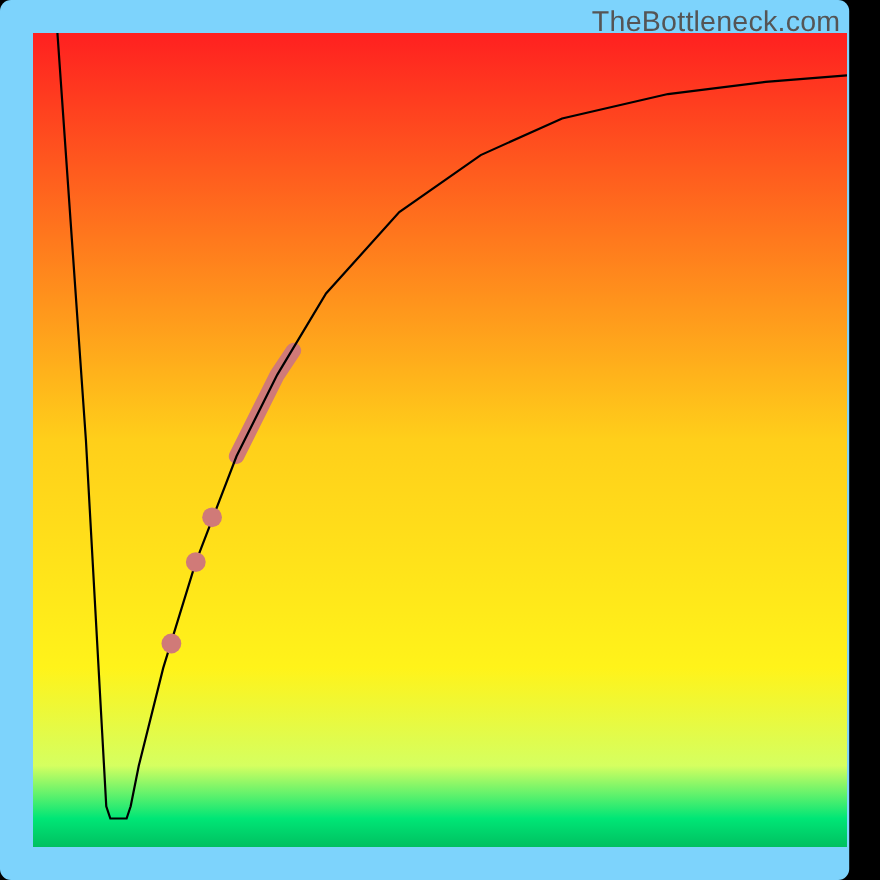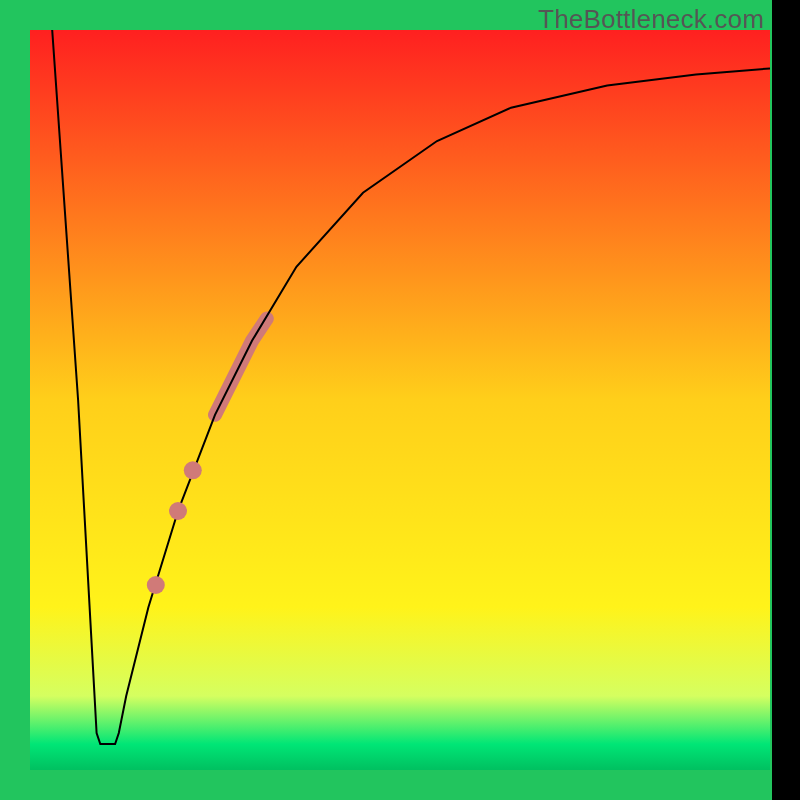--- a/index.html
+++ b/index.html
@@ -8,21 +8,22 @@
     width: 800px;
     height: 800px;
     overflow: hidden;
     background: #000;
     font-family: Arial, Helvetica, sans-serif;
   }
   .frame {
     position: relative;
     width: 772px;
     height: 800px;
-    background: #22c55e;
+    background: #7dd3fc;
+    border-radius: 10px;
   }
   .plot {
     position: absolute;
     left: 30px;
     top: 30px;
     width: 740px;
     height: 740px;
   }
   .watermark {
     position: absolute;

